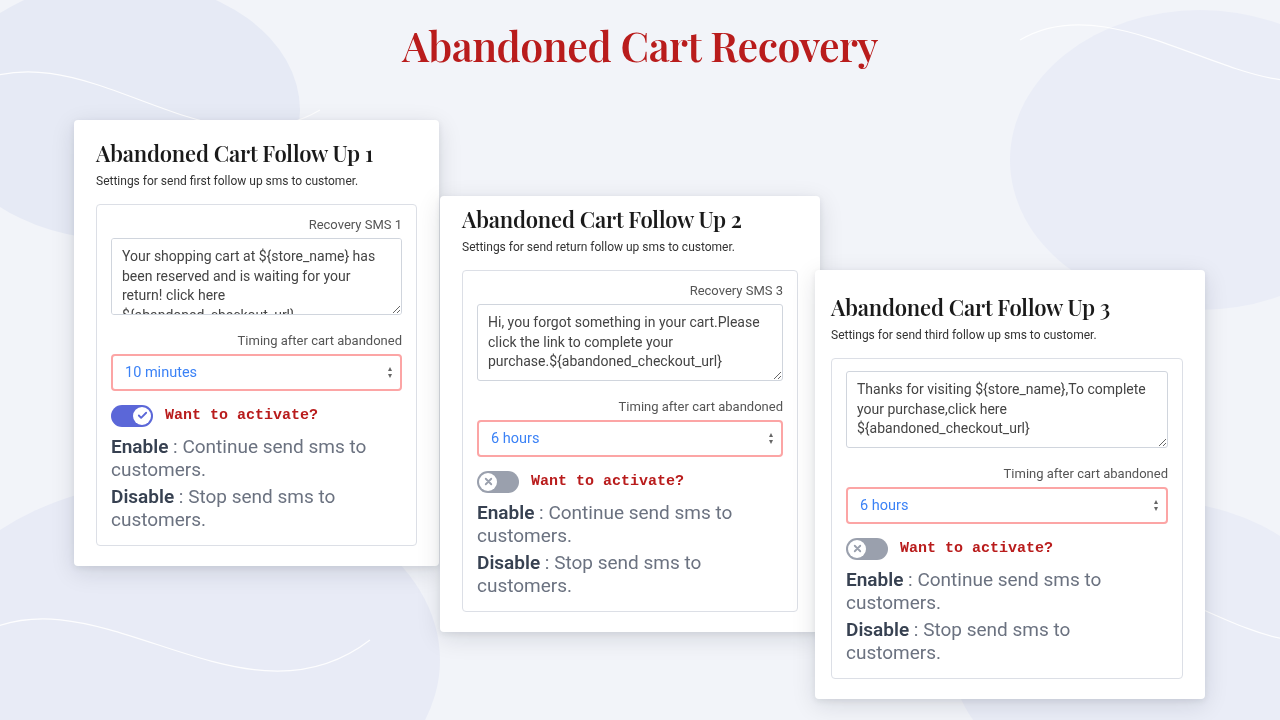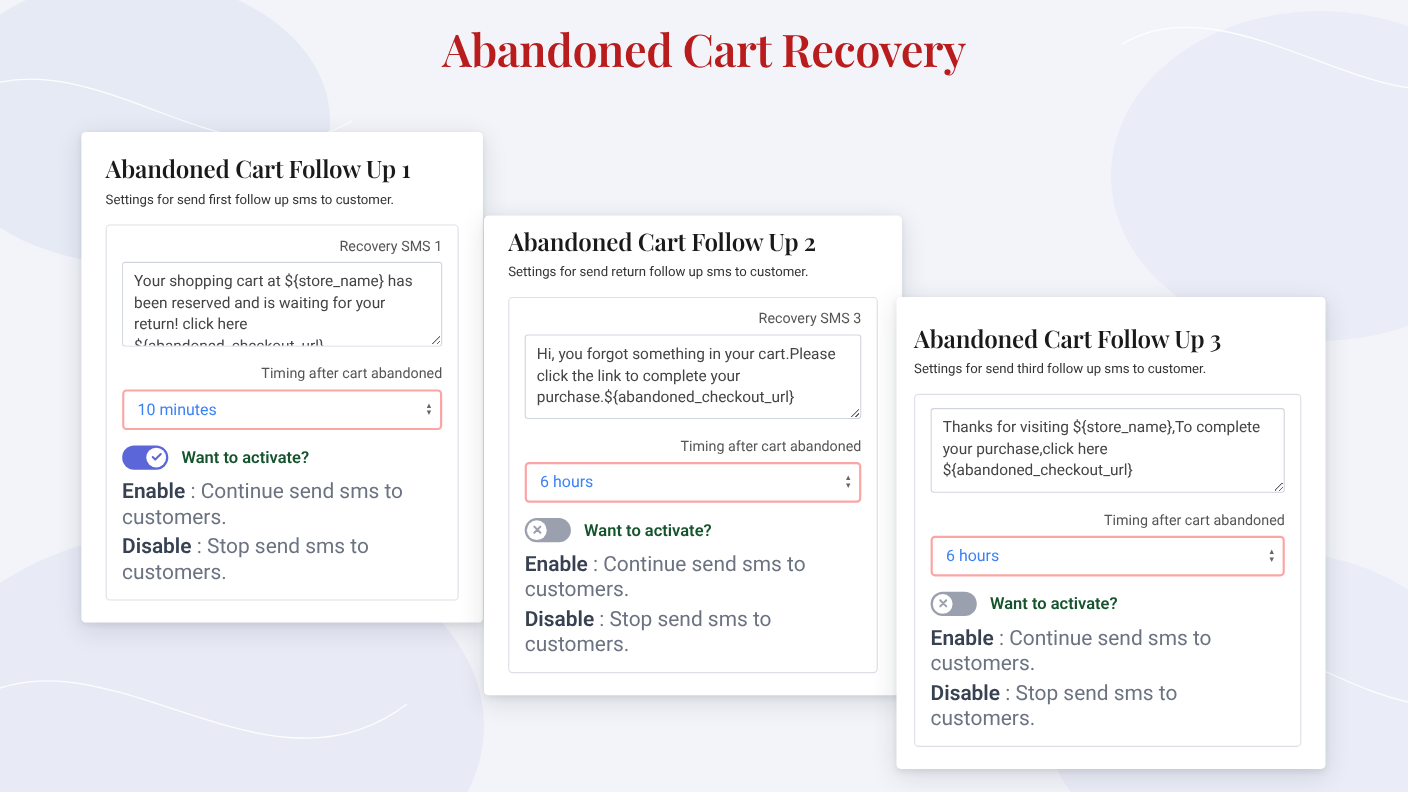--- a/index.html
+++ b/index.html
@@ -116,21 +116,22 @@
     background: #fff;
     display: flex; align-items: center; justify-content: center;
   }
   .toggle.on .knob { right: 2px; }
   .toggle.off .knob { left: 2px; }
   .knob svg { width: 11px; height: 11px; }
   .toggle-label {
     margin-left: 12px;
     font-size: 15px;
     font-weight: 600;
-    color: #14532d;
+    color: #b91c1c;
+    font-family: Liberation Mono, monospace;
   }
   .hint {
     font-size: 19px;
     margin-top: 8px;
     color: #6b7280;
   }
   .hint b { color: #374151; font-weight: 600; }
   #card1 { top: 120px; left: 74px;  width: 365px; z-index: 3; }
   #card2 { top: 196px; left: 440px; width: 380px; z-index: 4; padding-top:8px;}
   #card3 { top: 270px; left: 815px; width: 390px; z-index: 5; padding-top:22px;padding-left:16px;}

